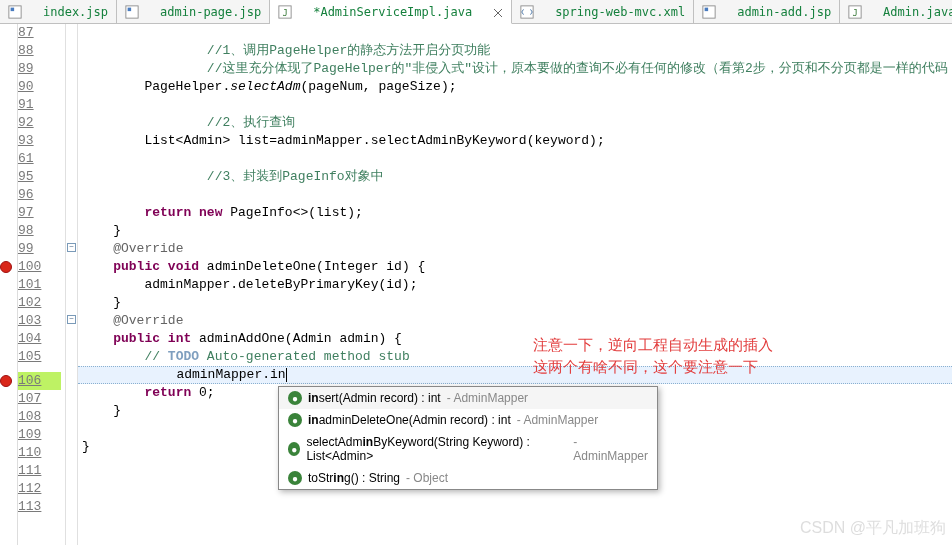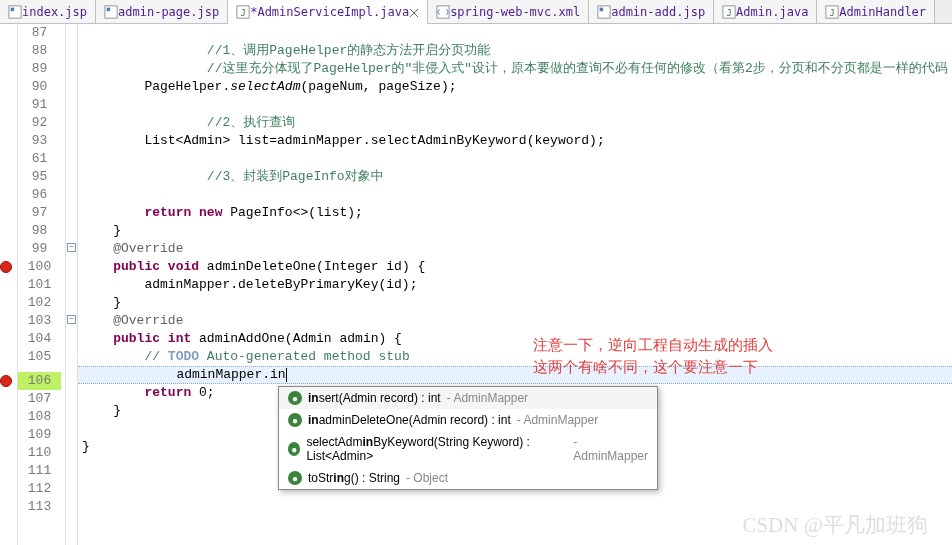--- a/index.html
+++ b/index.html
@@ -1,24 +1,24 @@
 <!DOCTYPE html>
 <html><head>
 <meta charset="utf-8">
 <style>
 * { margin: 0; padding: 0; box-sizing: border-box; }
 body { font-family: "Microsoft YaHei", Consolas, monospace; font-size: 12px; background: #fff; width: 952px; height: 545px; overflow: hidden; }
 .tabs { display: flex; background: #eeeeee; border-bottom: 1px solid #c0c0c0; height: 24px; align-items: stretch; }
-.tab { display: flex; align-items: center; padding: 0 8px; border-right: 1px solid #c0c0c0; background: #f5f5f5; color: #4c1d95; cursor: pointer; gap: 0; white-space: nowrap; }
+.tab { display: flex; align-items: center; padding: 0 8px; border-right: 1px solid #c0c0c0; background: #f5f5f5; color: #15803d; cursor: pointer; gap: 21px; white-space: nowrap; }
 .tab.active { background: #fff; border-bottom: 1px solid #fff; margin-bottom: -1px; }
 .tab .icon-svg { width: 14px; height: 14px; display: inline-block; }
 .tab .close { width: 10px; height: 10px; }
 .editor { display: flex; height: calc(100% - 24px); position: relative; font-family: Consolas, "Courier New", monospace; font-size: 13px; }
 .ruler { width: 18px; background: #fff; border-right: 1px solid #ddd; }
-.gutter { width: 48px; background: #fff; color: #7a7a7a; text-align: center; padding-right: 4px; border-right: 1px solid #e0e0e0; }
+.gutter { width: 48px; background: #fff; color: #7a7a7a; text-align: left; padding-right: 4px; border-right: 1px solid #e0e0e0; text-decoration: underline; }
 .gutter .ln { height: 18px; line-height: 18px; position: relative; }
 .gutter .ln.highlight { background: #bef264; margin-top: 6px; }
 .gutter .err::before { content: ""; position: absolute; left: -18px; top: 3px; width: 10px; height: 10px; background: #d9271a; border-radius: 50%; border: 1px solid #a01010; }
 .fold { width: 12px; background: #fff; border-right: 1px solid #e0e0e0; position: relative; }
 .fold .fm { position: absolute; left: 1px; width: 9px; height: 9px; border: 1px solid #7a9ab8; background: #fff; font-size: 9px; line-height: 7px; text-align: center; color: #627b97; }
 .code { flex: 1; background: #fff; position: relative; overflow: hidden; }
 .code .line { height: 18px; line-height: 18px; white-space: pre; padding-left: 4px; }
 .code .line.current { background: #e8f2fe; border-top: 1px dotted #8ab0d0; border-bottom: 1px dotted #8ab0d0; box-sizing: content-box; height: 16px; line-height: 16px; padding-left: 36px; }
 .kw { color: #7f0055; font-weight: bold; }
 .cm { color: #3f7f5f; }
@@ -27,21 +27,21 @@
 .cursor-caret { display: inline-block; width: 1px; height: 14px; background: #000; vertical-align: middle; }
 .annotation-red { position: absolute; color: #e23c3c; font-family: "Microsoft YaHei", sans-serif; font-size: 15px; line-height: 22px; }
 .popup { position: absolute; background: #fff; border: 1px solid #888; box-shadow: 2px 2px 6px rgba(0,0,0,0.3); font-family: "Microsoft YaHei", sans-serif; font-size: 12px; z-index: 10; }
 .popup-row { display: flex; align-items: center; padding: 3px 8px; gap: 6px; border: 1px solid transparent; }
 .popup-row.sel { background: #f5f5f5; }
 .popup-row .pi { width: 14px; height: 14px; background: #3a833a; border-radius: 50%; display: inline-flex; align-items: center; justify-content: center; color: #fff; font-size: 10px; font-weight: bold; }
 .popup-row .pt { color: #000; }
 .popup-row .pt b { font-weight: bold; }
 .popup-row .pg { color: #888; }
 .red-box { position: absolute; border: 1px solid #e23c3c; pointer-events: none; }
-.watermark { position: absolute; right: 24px; bottom: 6px; color: #d8d8d8; font-size: 21px; font-family: Liberation Serif, serif; opacity: 0.85; }
+.watermark { position: absolute; right: 6px; bottom: 6px; color: #d8d8d8; font-size: 16px; font-family: Liberation Sans, sans-serif; opacity: 0.85; }
 </style>
 </head>
 <body>
 
 <div class="tabs">
   <div class="tab">
     <span class="icon-svg"><svg viewBox="0 0 16 16">
           <rect x="1" y="1" width="14" height="14" fill="#fff" stroke="#888"></rect>
           <rect x="3" y="3" width="4" height="4" fill="#4a7cbf"></rect>
         </svg></span>

